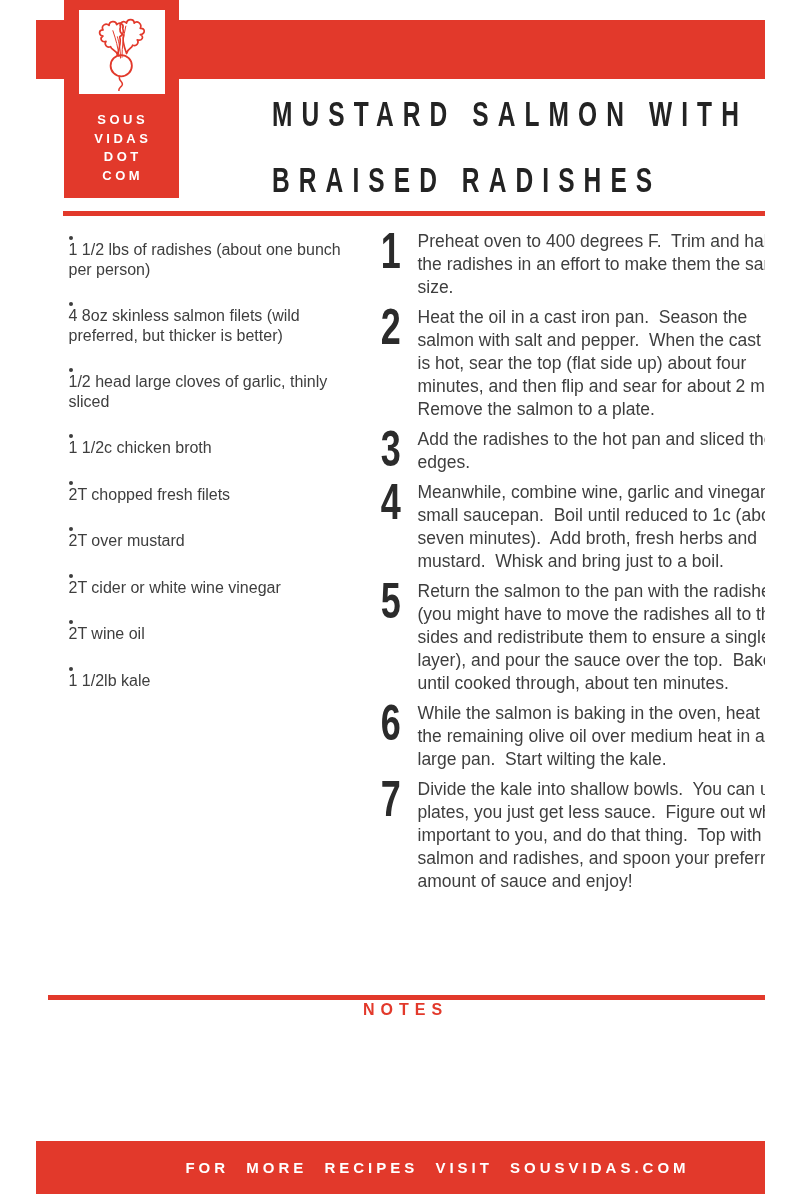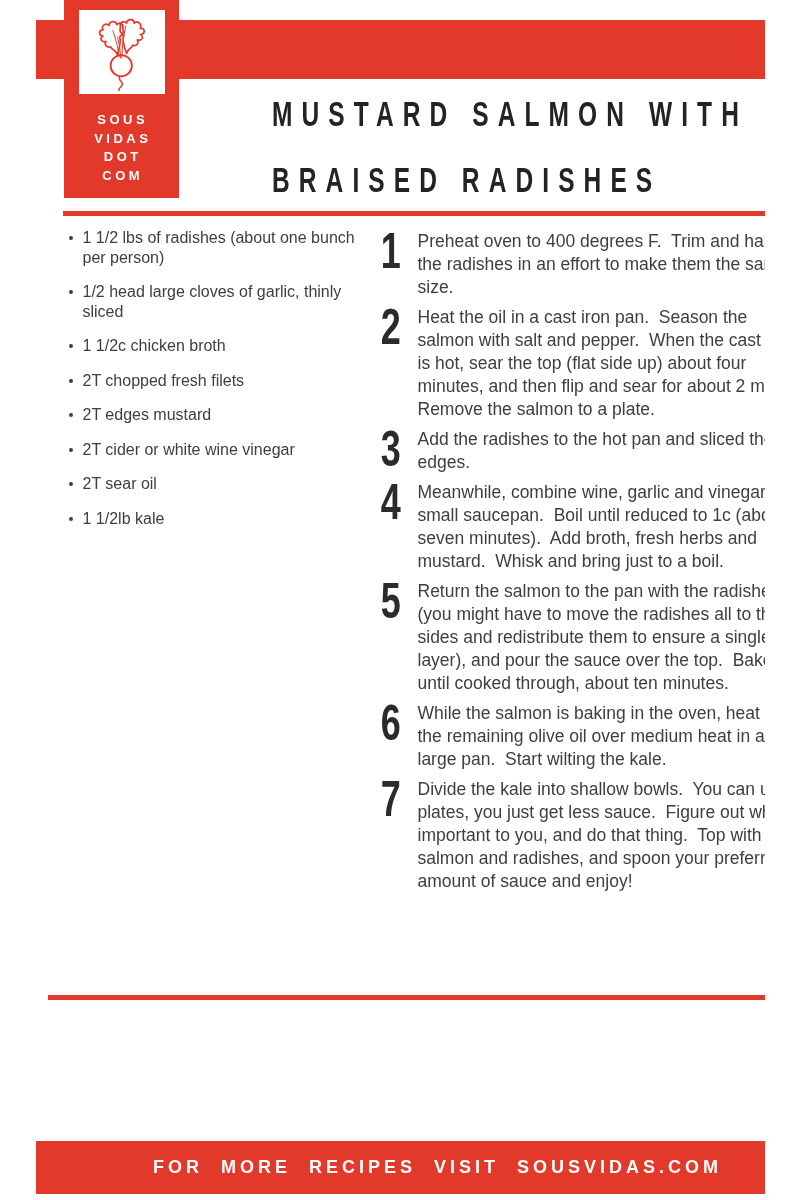--- a/index.html
+++ b/index.html
@@ -30,21 +30,21 @@
   .title-line {
     display:block; text-align:center; letter-spacing:13px; white-space:nowrap;
     transform:scaleX(0.70); transform-origin:50% 50%;
   }
   .title-rule { position:absolute; left:27px; top:211px; width:743px; height:5px; background:var(--accent); }
 
   
   .ingredients { position:absolute; left:33px; top:228px; width:292px; list-style:none; }
   .ingredient {
     display:flex; margin-bottom:15px; color:var(--body);
-    font-size:16px; line-height:19.5px;
+    font-size:16px; line-height:19.5px;flex-direction:column;
   }
   .ingredient .dot {
     flex:none; width:4px; height:4px; border-radius:50%;
     background:var(--body); margin:8px 10px 0 0;
   }
 
   
   .steps { position:absolute; left:344px; top:230px; width:428px; }
   .step { display:flex; align-items:flex-start; margin-bottom:7px; }
   .step-num {
@@ -63,21 +63,21 @@
     position:absolute; left:0; top:1001px; width:734px; text-align:center;
     color:var(--accent); font-weight:bold; font-size:16px; letter-spacing:6px; text-indent:6px;
   }
 
   
   .footer-bar {
     position:absolute; left:0; top:1141px; width:800px; height:53px;
     background:var(--accent); display:flex; align-items:center; justify-content:center;
   }
   .footer-text {
-    color:#ffffff; font-weight:bold; font-size:18px;
+    color:#ffffff; font-weight:bold; font-size:15px;
     letter-spacing:4px; word-spacing:9px; text-indent:4px;
   }
 </style>
 </head>
 <body>
 
 <div id="page">
 
   <div class="top-bar"></div>
 
@@ -113,41 +113,45 @@
 
   <div class="title-rule"></div>
 
   <ul class="ingredients">
     <li class="ingredient">
         <span class="dot"></span>
         <span>1 1/2 lbs of radishes (about one bunch per person)</span>
       </li>
     <li class="ingredient">
         <span class="dot"></span>
+        <span>4 8oz skinless salmon filets (wild preferred, but thicker is better)</span>
+      </li>
+    <li class="ingredient">
+        <span class="dot"></span>
         <span>1/2 head large cloves of garlic, thinly sliced</span>
       </li>
     <li class="ingredient">
         <span class="dot"></span>
         <span>1 1/2c chicken broth</span>
       </li>
     <li class="ingredient">
         <span class="dot"></span>
         <span>2T chopped fresh filets</span>
       </li>
     <li class="ingredient">
         <span class="dot"></span>
-        <span>2T edges mustard</span>
+        <span>2T over mustard</span>
       </li>
     <li class="ingredient">
         <span class="dot"></span>
         <span>2T cider or white wine vinegar</span>
       </li>
     <li class="ingredient">
         <span class="dot"></span>
-        <span>2T sear oil</span>
+        <span>2T wine oil</span>
       </li>
     <li class="ingredient">
         <span class="dot"></span>
         <span>1 1/2lb kale</span>
       </li>
   </ul>
 
   <div class="steps">
     <div class="step">
       <div class="step-num">1</div>
@@ -173,18 +177,19 @@
       <div class="step-num">6</div>
       <div class="step-text">While the salmon is baking in the oven, heat up the remaining olive oil over medium heat in a large pan.  Start wilting the kale.</div>
     </div>
     <div class="step">
       <div class="step-num">7</div>
       <div class="step-text">Divide the kale into shallow bowls.  You can use plates, you just get less sauce.  Figure out what's important to you, and do that thing.  Top with salmon and radishes, and spoon your preferred amount of sauce and enjoy!</div>
     </div>
   </div>
 
   <div class="notes-rule"></div>
+  <div class="notes-label">NOTES</div>
 
   <div class="footer-bar">
     <div class="footer-text">FOR MORE RECIPES VISIT SOUSVIDAS.COM</div>
   </div>
 
 </div>
 
 </body></html>

